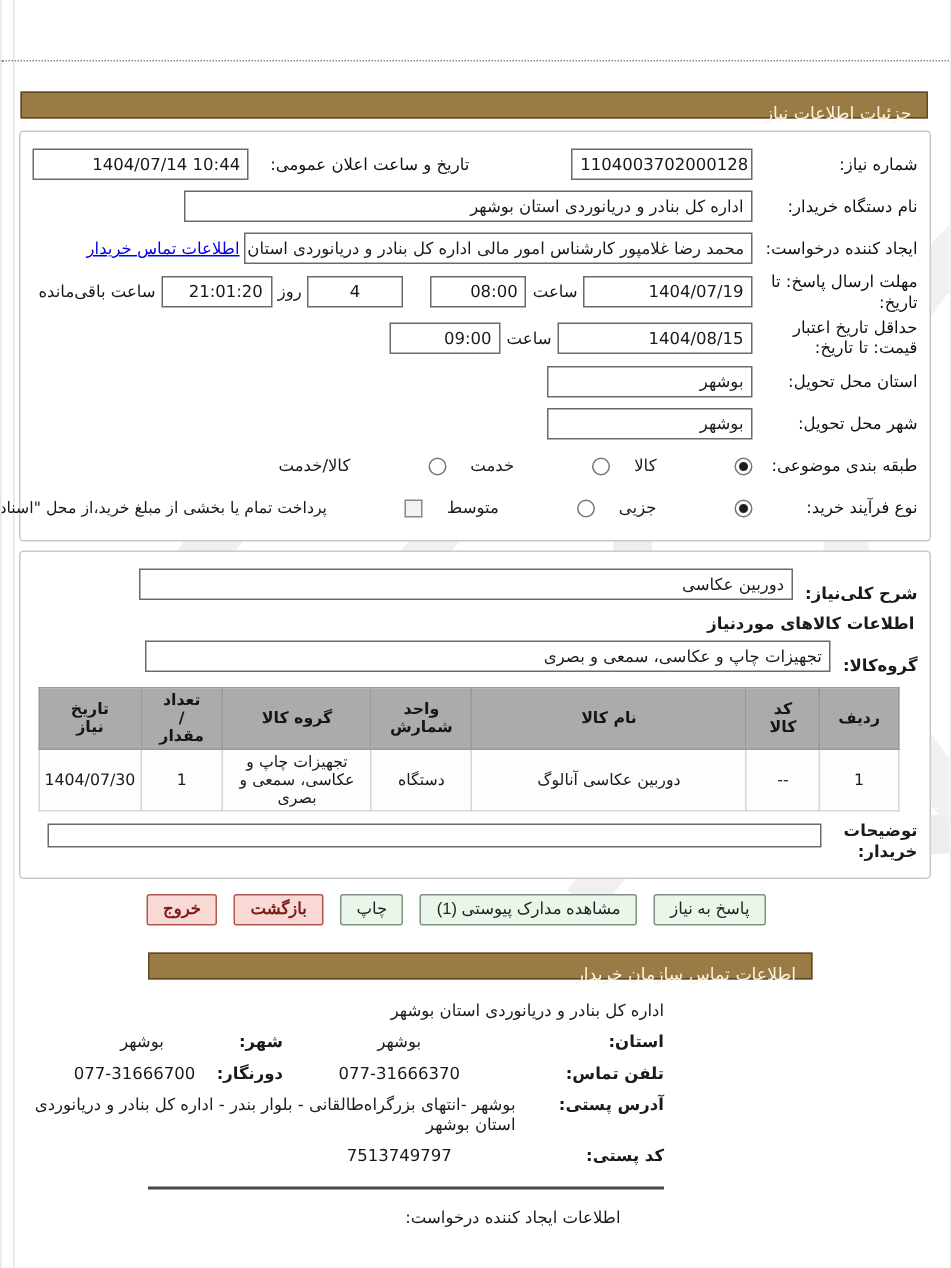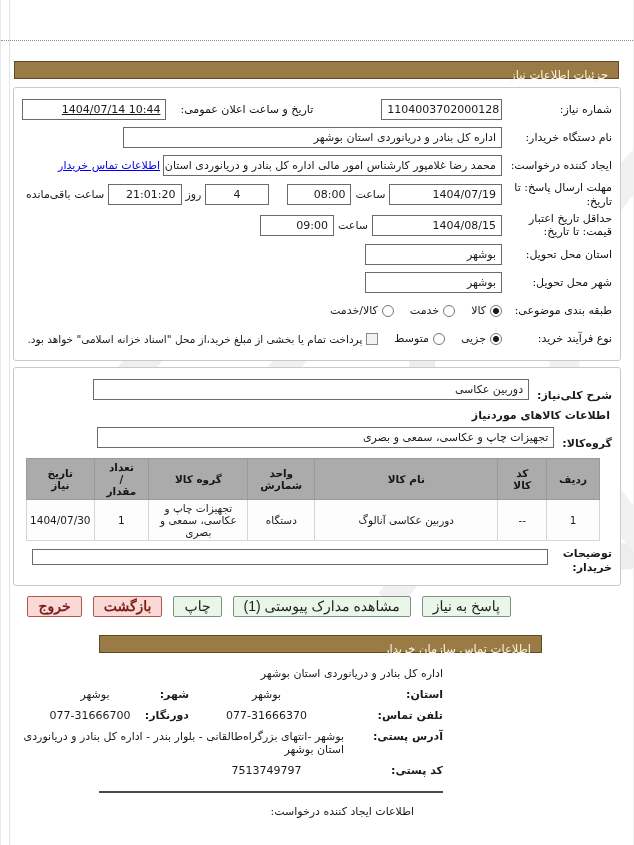--- a/index.html
+++ b/index.html
@@ -32,54 +32,54 @@
   .panel2{margin-top:6px;}
 
   .frow{display:flex;align-items:center;margin:3px 2px;min-height:25px;}
   .flabel{flex:none;width:104px;padding-left:6px;color:#111;line-height:1.25;}
   .blabel{flex:none;font-weight:bold;padding-left:8px;margin-top:12px;}
   .box{border:1px solid #6b6b6b;background:#fff;height:19px;line-height:19px;
        padding:0 5px;box-sizing:content-box;overflow:hidden;white-space:nowrap;}
   .ltr{direction:ltr;unicode-bidi:isolate;text-align:right;}
   .w-need{width:115px;}
   .lbl-announce{margin-right:68px;}
-  .w-announce{width:140px;margin-right:8px;text-decoration:underline;}
+  .w-announce{width:140px;margin-right:8px;}
   .w-wide{width:367px;}
   .w-creator{width:327px;}
   .link{color:#0000ee;text-decoration:underline;margin-right:3px;white-space:nowrap;cursor:pointer;}
   .w-date{width:118px;}
   .small-lbl{margin:0 4px;white-space:nowrap;text-align:right;}
   .w-time{width:62px;}
   .w-days{width:60px;margin-right:18px;text-align:center;}
   .w-remain{width:72px;}
   .w-city{width:125px;}
   .radio{display:inline-block;width:10px;height:10px;border:1px solid #767676;border-radius:50%;
          background:#fff;margin-left:4px;vertical-align:-1px;flex:none;}
   .radio.on{background:radial-gradient(circle at 50% 50%, #1c1c1c 0 2.6px, #fff 3.4px);}
   .chk{display:inline-block;width:10px;height:10px;border:1px solid #8a8a8a;background:#f2f2f2;
        margin-left:4px;vertical-align:-1px;flex:none;}
-  .opt{display:flex;align-items:center;margin-left:16px;white-space:nowrap;}
+  .opt{display:flex;align-items:center;margin-left:16px;white-space:nowrap;gap:48px;}
   .note{font-size:10.5px;white-space:nowrap;}
 
   .sec-title{font-weight:bold;margin:7px 4px 3px 0;}
   .w-desc{width:424px;}
   .w-group{width:445px;}
 
   table.items{border-collapse:collapse;margin:8px 14px 4px 6px;direction:rtl;background:#fdfdfd;
               border:1px solid #b7b7b7;}
   table.items th{background:#ababab;color:#161616;font-weight:bold;font-size:10.5px;
                  border:1px solid #9a9a9a;padding:2px 12px;height:18px;}
   table.items td{border:1px solid #d6d6d6;text-align:center;font-size:10.5px;padding:2px 3px;height:30px;background:#fdfdfd;}
 
   .notes-row{align-items:flex-start;margin-top:6px;}
   .notes-label{flex:none;width:58px;font-weight:bold;padding-left:6px;line-height:1.3;}
   .notes-box{flex:1;height:14px;line-height:14px;margin-left:10px;margin-top:2px;}
 
   .btnrow{display:flex;align-items:center;margin:10px 122px 0 0;gap:11px;}
-  .btn{height:21px;line-height:19px;padding:0 10px;font-size:14px;border-radius:2px;
+  .btn{height:21px;line-height:19px;padding:0 10px;font-size:11px;border-radius:2px;
        box-sizing:border-box;white-space:nowrap;cursor:pointer;}
   .btn-green{background:#e9f6e9;border:1px solid #7f947f;color:#1f1f1f;}
   .btn-pink{background:#f9d9d5;border:1px solid #b3574d;color:#7c1d15;font-weight:bold;}
 
   .contact{margin:14px 190px 0 0;}
   .crow{display:flex;align-items:flex-start;margin:8px 0;}
   .clabel{font-weight:bold;flex:none;width:95px;padding-left:4px;}
   .clabel2{font-weight:bold;flex:none;width:50px;padding-left:4px;}
   .cval{width:155px;text-align:center;}
   .cval-wide{flex:1;}

